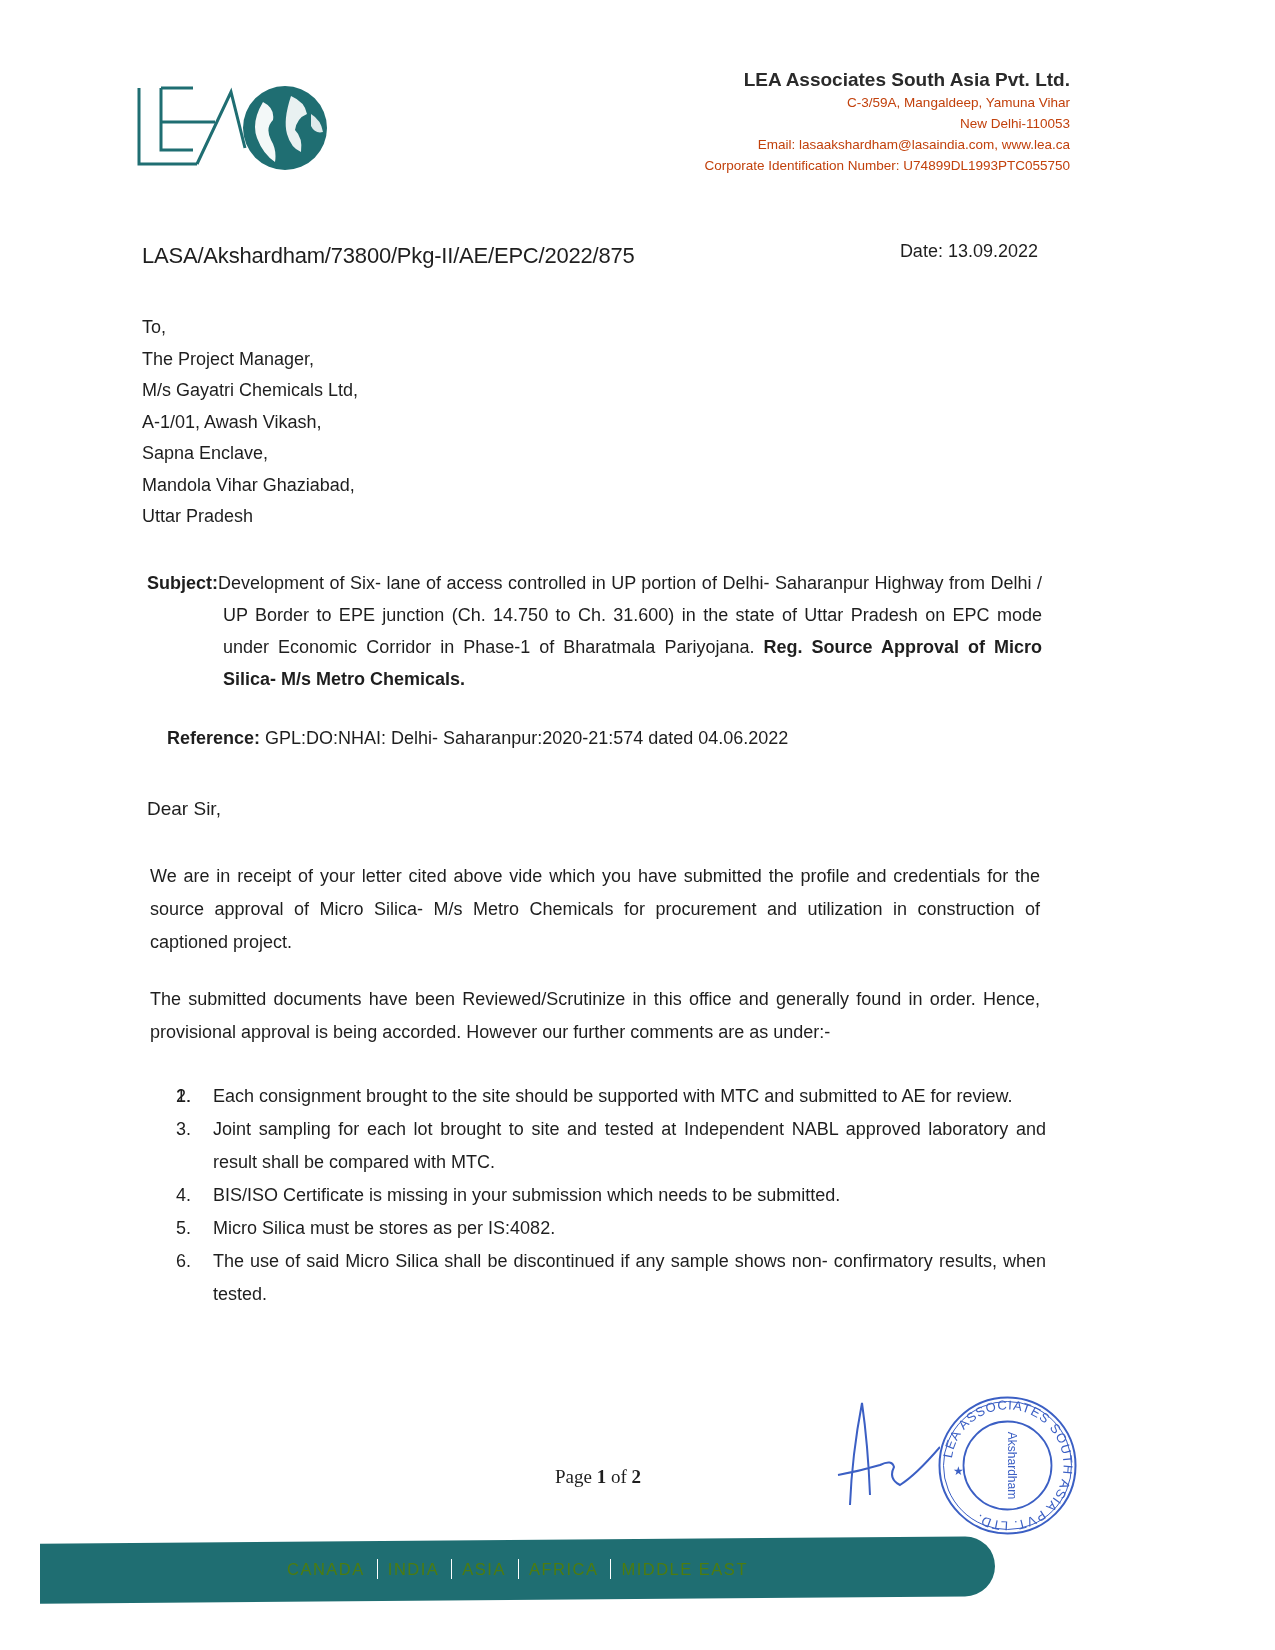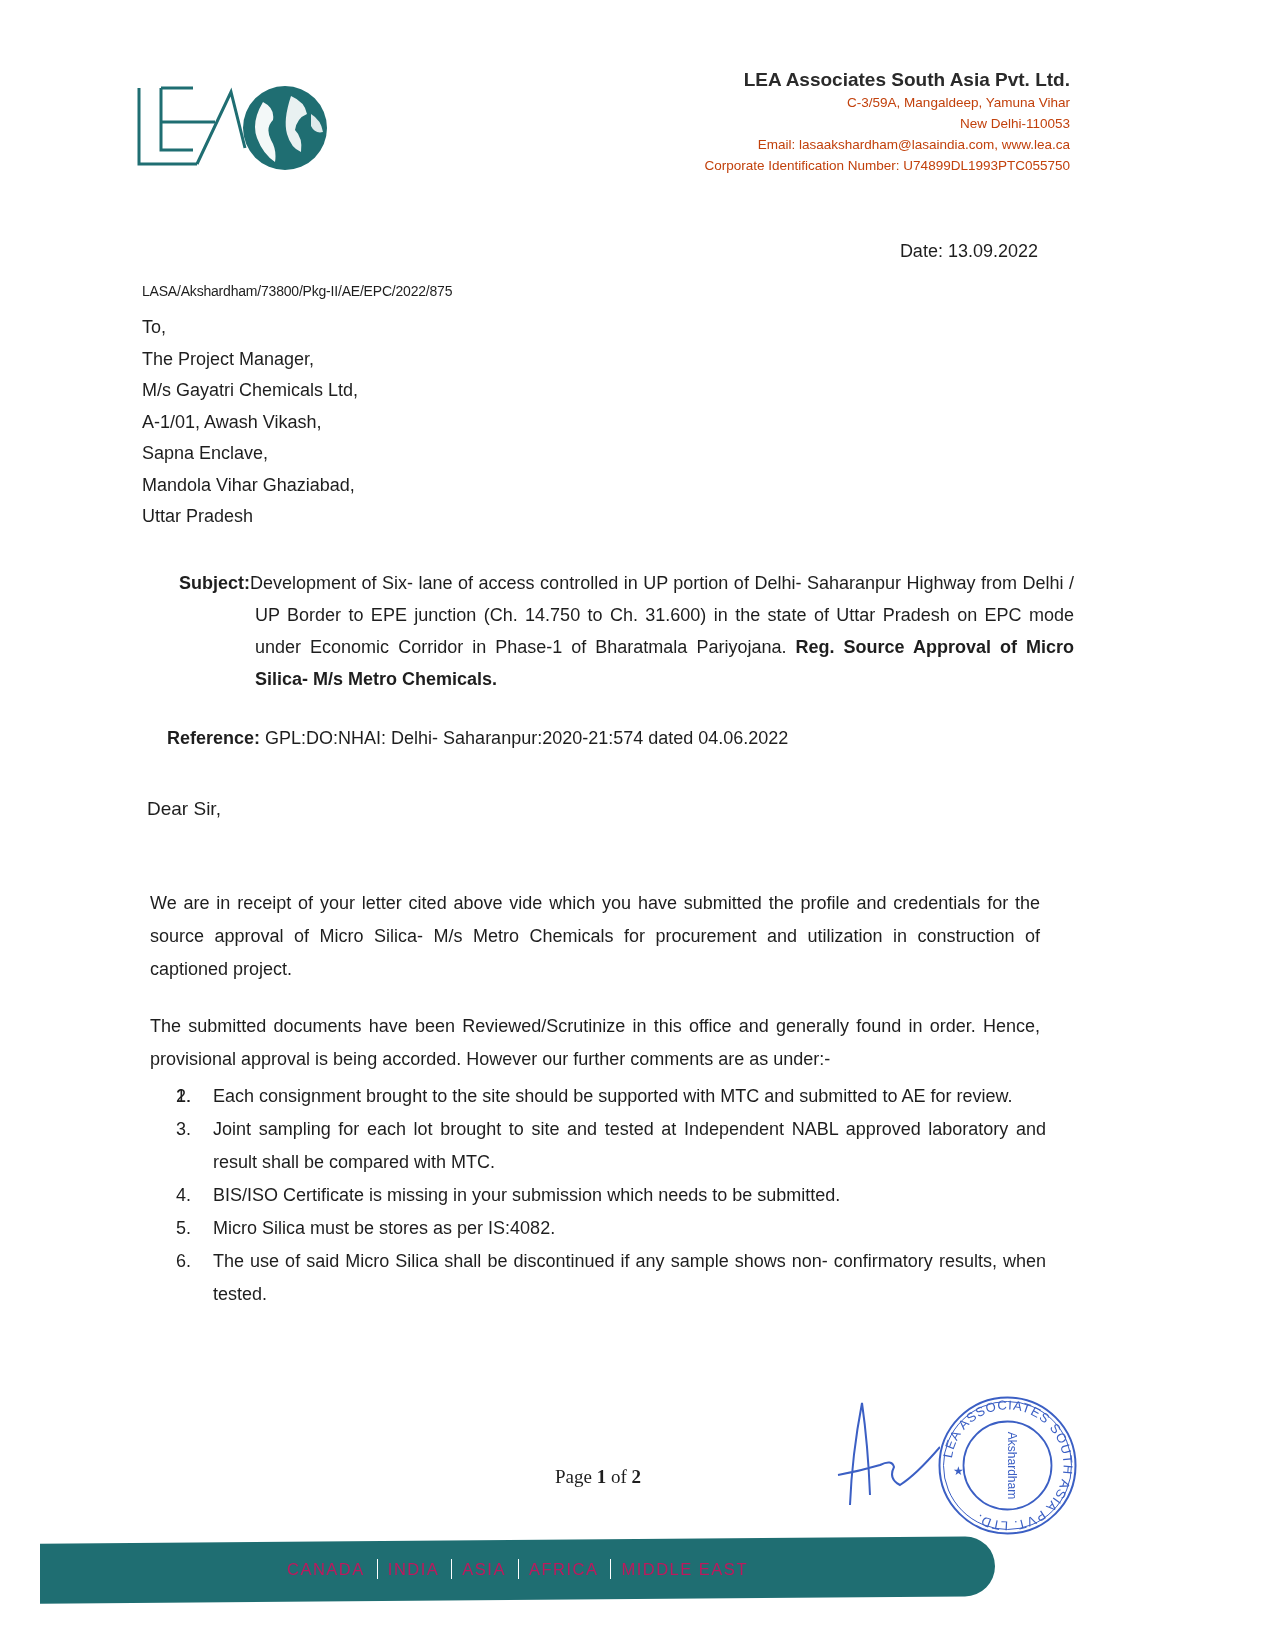--- a/index.html
+++ b/index.html
@@ -8,57 +8,57 @@
   .abs { position: absolute; }
 
   
   .logo { left: 135px; top: 78px; width: 220px; height: 92px; }
 
   
   .lh { right: 205px; top: 68px; text-align: right; }
   .lh .co { font-size: 19px; font-weight: bold; color: #2a2a2a; line-height: 24px; }
   .lh .ln { font-size: 13.5px; color: #c2410c; line-height: 21px; }
 
-  .ref { left: 142px; top: 243px; font-size: 14px; letter-spacing: -0.2px; margin-top: 40px; }
+  .ref { left: 142px; top: 243px; font-size: 22px; letter-spacing: -0.2px; }
   .date { right: 237px; top: 241px; font-size: 18px; font-weight: normal; }
 
   .addr { left: 142px; top: 312px; font-size: 18px; line-height: 31.5px; }
 
-  .subject { left: 147px; top: 567px; width: 895px; font-size: 18px; line-height: 32px; margin-left: 32px; }
+  .subject { left: 147px; top: 567px; width: 895px; font-size: 18px; line-height: 32px; }
   .subject .lbl { font-weight: bold; }
   .subject .body { text-align: justify; }
   .b { font-weight: bold; }
 
   .reference { left: 147px; top: 728px; font-size: 18px; }
   .reference .lbl { font-weight: bold; margin-left: 20px; }
 
   .salutation { left: 147px; top: 798px; font-size: 19px; }
 
-  .para { left: 150px; width: 890px; font-size: 18px; line-height: 33px; text-align: justify; margin-top: 27px; }
+  .para { left: 150px; width: 890px; font-size: 18px; line-height: 33px; text-align: justify; }
   .p1 { top: 860px; }
   .p2 { top: 983px; }
 
   .list { left: 176px; top: 1080px; width: 870px; font-size: 18px; line-height: 33px;
           margin: 0; padding: 0; list-style: none; }
   .list li { position: relative; padding-left: 37px; text-align: justify; }
   .list li .num { position: absolute; left: 0; top: 0; }
 
   .pageno { left: 555px; top: 1466px; font-family: "Liberation Serif", serif; font-size: 19px; }
   .pageno .b { font-weight: bold; }
 
   .signature { left: 830px; top: 1395px; width: 110px; height: 120px; }
   .stamp { left: 935px; top: 1393px; width: 145px; height: 145px; }
 
   .footer { left: 40px; top: 1540px; width: 960px; height: 60px; }
   .footer-bar { position: absolute; left: 0; top: 0; width: 955px; height: 60px;
                 background: #1f6e72; border-radius: 0 30px 30px 0;
                 transform: skewY(-0.45deg); }
   .footer-text { position: absolute; left: 0; top: 0; width: 955px; height: 58px;
                  display: flex; align-items: center; justify-content: center;
-                 color: #be185d; font-size: 16.5px; letter-spacing: 1.5px; }
+                 color: #4d7c0f; font-size: 16.5px; letter-spacing: 1.5px; }
   .footer-text span { padding: 0 8px; }
   .footer-text .sep { display: inline-block; width: 1px; height: 20px; background: #fff; padding: 0; margin: 0 2px 0 4px; }
 </style>
 </head>
 <body>
 
 <div class="abs logo">
   <svg width="220" height="92" viewBox="0 0 220 92">
     <g fill="none" stroke="#1f6e72" stroke-width="3">
 

